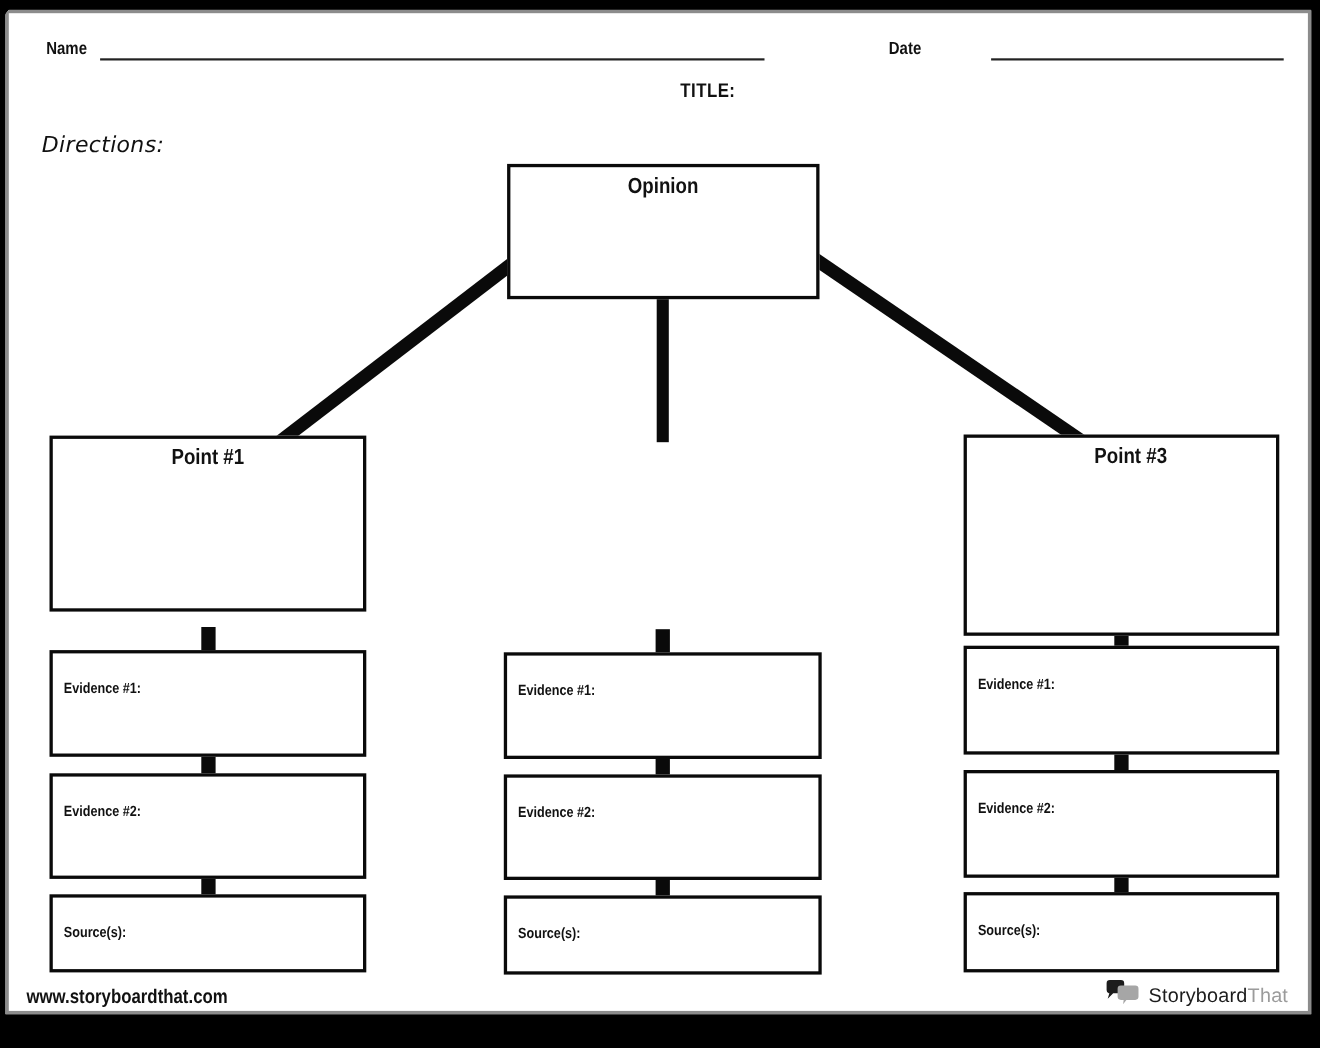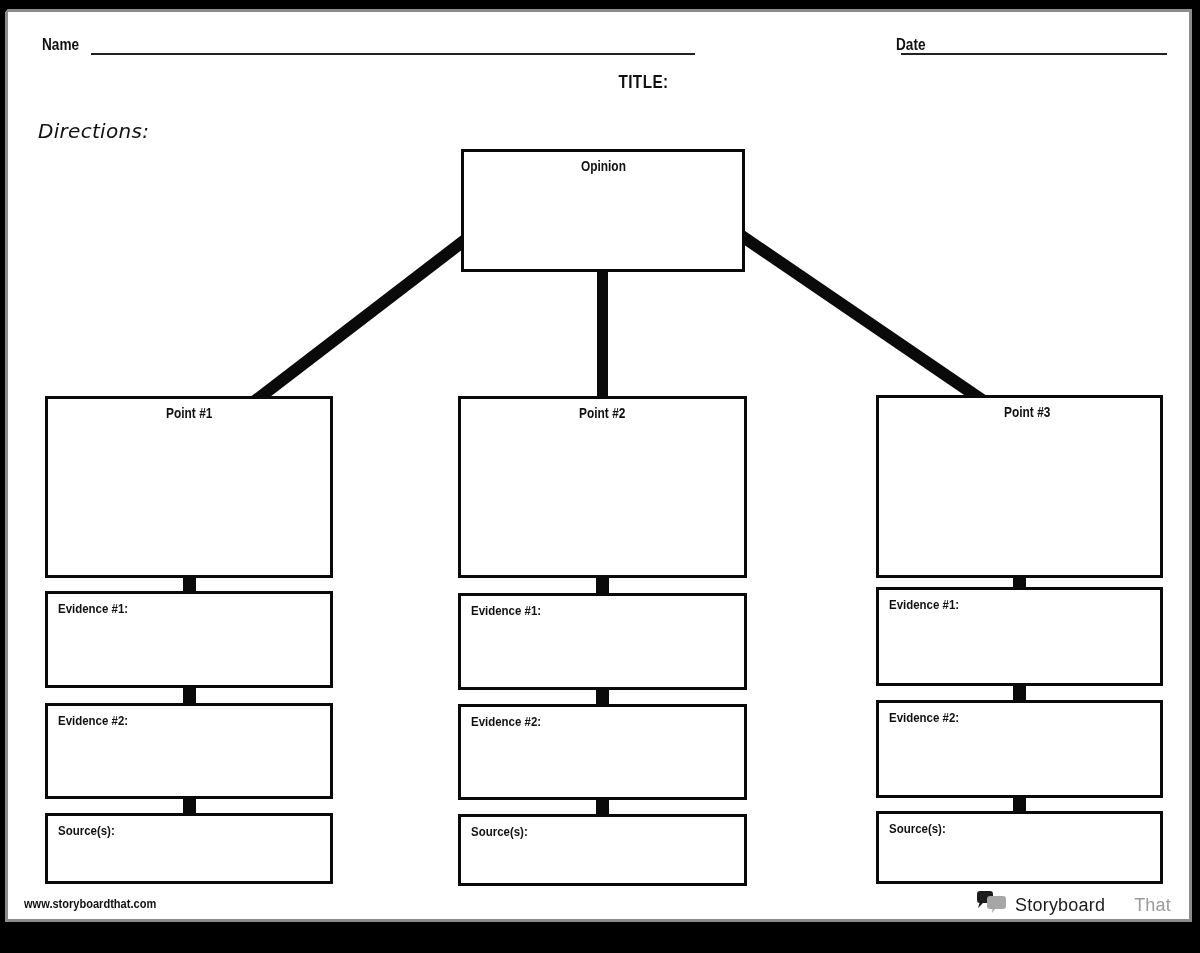--- a/index.html
+++ b/index.html
@@ -24,43 +24,43 @@
   .title{font-size:18px;font-weight:bold;color:#111;letter-spacing:0.5px;margin-left:41px;}
   .directions{font-style:italic;font-size:20px;color:#111;letter-spacing:0.3px;
     font-family:"DejaVu Sans","Liberation Sans",sans-serif;}
   
   .dbox{
     position:absolute;background:#fff;border:3px solid #0a0a0a;
     box-sizing:border-box;z-index:2;
   }
   .dbox .center-lbl{
     display:block;text-align:center;padding-top:6px;
-    font-size:14px;font-weight:bold;color:#111;
+    font-size:20px;font-weight:bold;color:#111;
   }
   .dbox .left-lbl{
-    display:block;text-align:left;padding:7px 0 0 10px;
+    display:block;text-align:left;padding:24px 0 0 10px;
     font-size:13.5px;font-weight:bold;color:#111;
   }
   #connectors{position:absolute;left:0;top:0;z-index:1;}
   
-  .footer-url{font-size:13px;font-weight:bold;color:#111;}
+  .footer-url{font-size:18px;font-weight:bold;color:#111;}
   .logo{display:flex;align-items:center;gap:4px;}
   .logo-text{font-size:18px;color:#1c1c1c;letter-spacing:0.2px;}
-  .logo-text .gray{color:#9b9b9b;padding-left:29px;}
+  .logo-text .gray{color:#9b9b9b;}
 </style>
 </head>
 <body>
 
 <div id="canvas">
   <div id="page">
 
     <span class="abs hdr-label" style="left:34px;top:24px;"><span class="cond-left">Name</span></span>
     <div class="abs write-line" style="left:83px;top:40px;width:604px;"></div>
 
-    <span class="abs hdr-label" style="left:888px;top:24px;"><span class="cond-left">Date</span></span>
+    <span class="abs hdr-label" style="left:800px;top:24px;"><span class="cond-left">Date</span></span>
     <div class="abs write-line" style="left:893px;top:40px;width:266px;"></div>
 
     <div class="abs title" style="left:0;top:60px;width:1189px;text-align:center;"><span class="cond">TITLE:</span></div>
 
     <span class="abs directions" style="left:30px;top:107px;"><span>Directions:</span></span>
 
     <svg id="connectors" width="1189" height="910" viewBox="0 0 1189 910">
 
       <line x1="470" y1="218" x2="243" y2="392" stroke="#0a0a0a" stroke-width="12"></line>
 
@@ -78,36 +78,33 @@
 
       <rect x="1005" y="555" width="13" height="25" fill="#0a0a0a"></rect>
       <rect x="1005" y="664" width="13" height="28" fill="#0a0a0a"></rect>
       <rect x="1005" y="778" width="13" height="26" fill="#0a0a0a"></rect>
     </svg>
 
     <div class="dbox" style="left:453px;top:137px;width:284px;height:123px;">
       <span class="center-lbl"><span class="cond">Opinion</span></span>
     </div>
 
-    <div class="dbox" style="left:37px;top:384px;width:288px;height:182px;">
+    <div class="dbox" style="left:37px;top:384px;width:288px;height:160px;">
       <span class="center-lbl"><span class="cond">Point #1</span></span>
     </div>
     <div class="dbox" style="left:37px;top:579px;width:288px;height:97px;">
       <span class="left-lbl"><span class="cond-left">Evidence #1:</span></span>
     </div>
     <div class="dbox" style="left:37px;top:691px;width:288px;height:96px;">
       <span class="left-lbl"><span class="cond-left">Evidence #2:</span></span>
     </div>
     <div class="dbox" style="left:37px;top:801px;width:288px;height:71px;">
       <span class="left-lbl"><span class="cond-left">Source(s):</span></span>
     </div>
 
-    <div class="dbox" style="left:450px;top:384px;width:289px;height:182px;">
-      <span class="center-lbl"><span class="cond">Point #2</span></span>
-    </div>
     <div class="dbox" style="left:450px;top:581px;width:289px;height:97px;">
       <span class="left-lbl"><span class="cond-left">Evidence #1:</span></span>
     </div>
     <div class="dbox" style="left:450px;top:692px;width:289px;height:96px;">
       <span class="left-lbl"><span class="cond-left">Evidence #2:</span></span>
     </div>
     <div class="dbox" style="left:450px;top:802px;width:289px;height:72px;">
       <span class="left-lbl"><span class="cond-left">Source(s):</span></span>
     </div>
 

